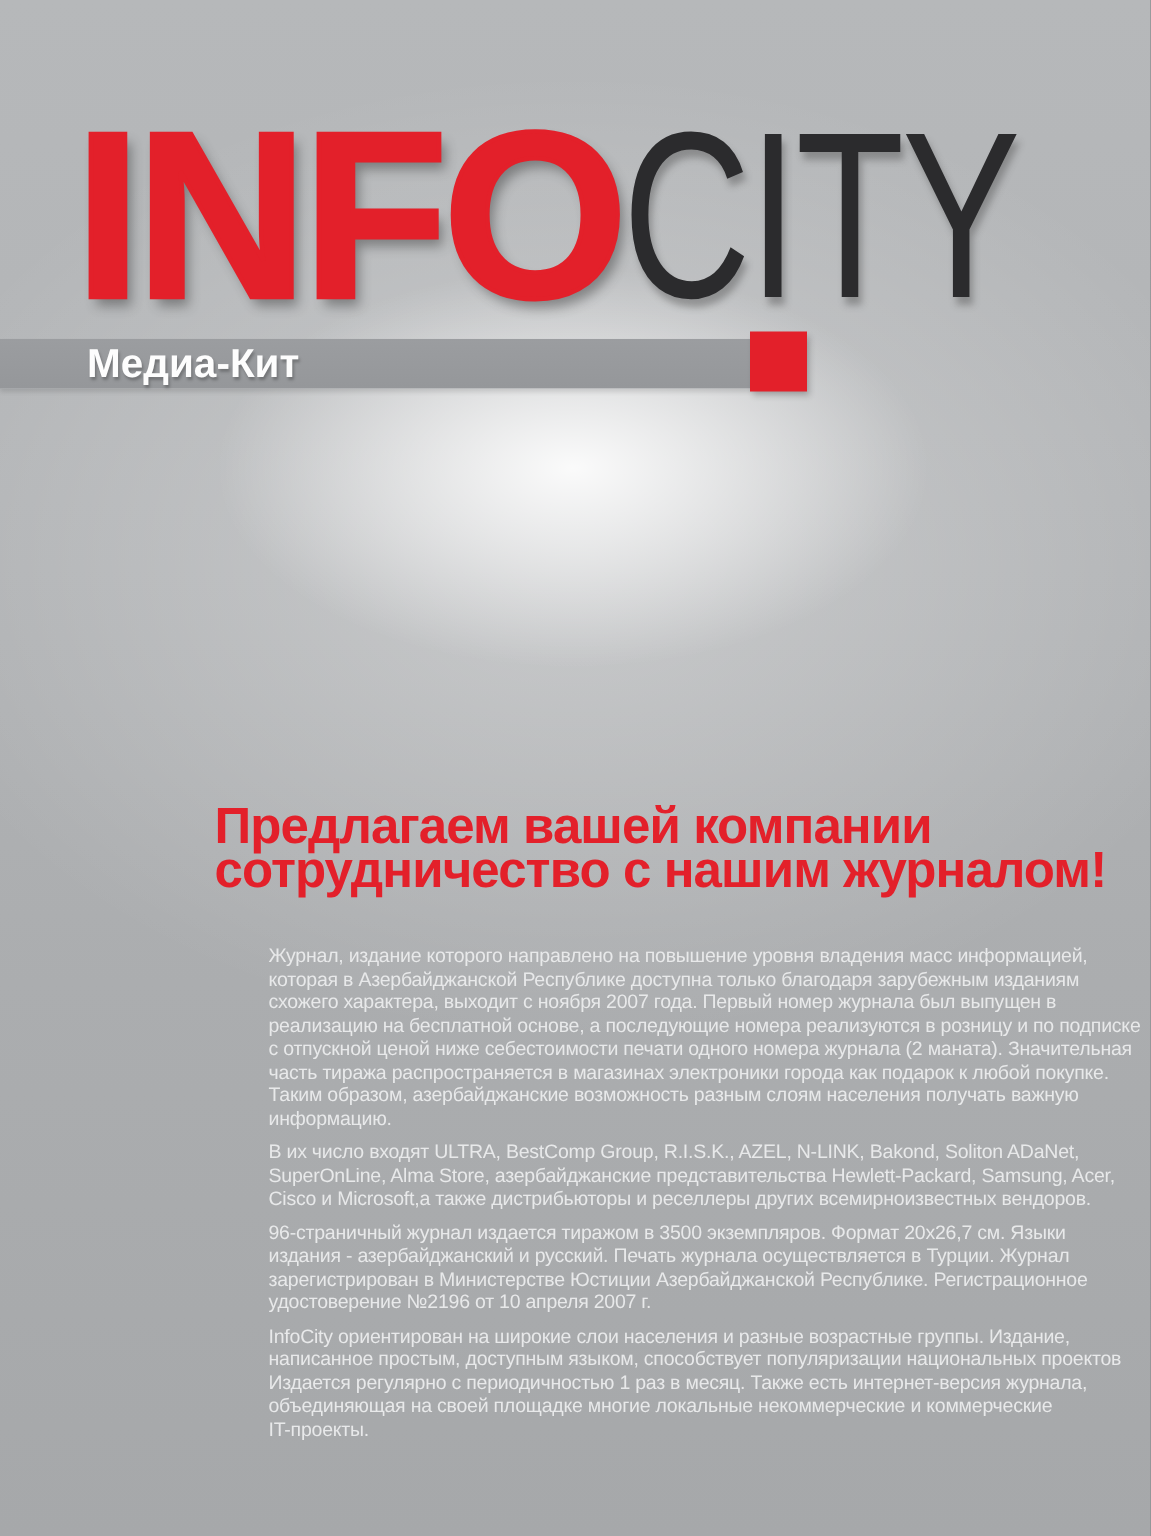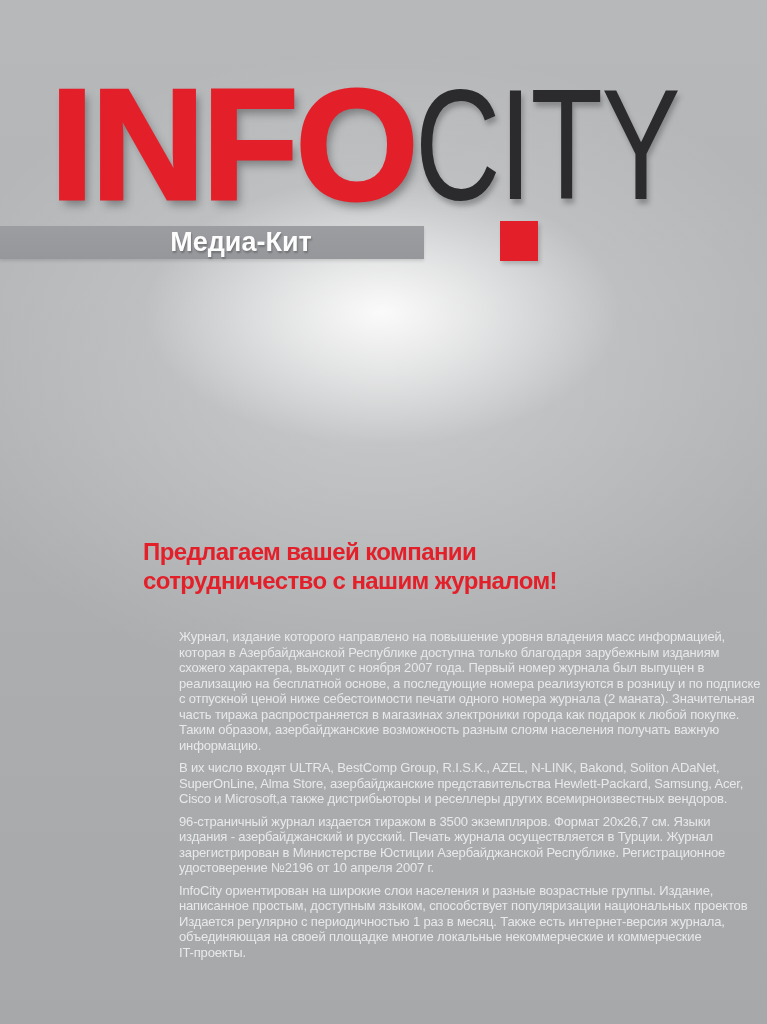--- a/index.html
+++ b/index.html
@@ -34,44 +34,43 @@
     font-weight:400;
     letter-spacing:-2px;
     transform:scaleX(0.75);
     transform-origin:left bottom;
     text-shadow:3px 5px 6px rgba(70,70,70,0.4);
   }
 
   
   .banner{
     position:absolute;left:0;top:226px;
-    width:424px;height:33px;
+    width:537px;height:33px;
     background:linear-gradient(180deg,#9b9da0 0%,#95979a 100%);
     display:flex;align-items:center;
     box-shadow:0 2px 3px rgba(0,0,0,0.12);
-    justify-content:center;
   }
   .banner-label{
     padding-left:58px;
     font-size:27px;font-weight:700;
     color:#fdfdfd;
     text-shadow:1px 2px 2px rgba(0,0,0,0.25);
   }
   .banner-square{
     position:absolute;left:500px;top:221px;
     width:38px;height:40px;
     background:var(--accent-red,#e3202a);
     box-shadow:2px 3px 4px rgba(0,0,0,0.18);
   }
 
   
   .heading{
     position:absolute;left:143px;top:537px;
     color:var(--accent-red,#e3202a);
-    font-size:24px;font-weight:700;
+    font-size:34px;font-weight:700;
     line-height:29px;letter-spacing:-0.6px;
   }
   .heading-line{white-space:pre;}
 
   
   .body-text{
     position:absolute;left:143px;top:629px;
     color:var(--body-text,#e8e9ea);
     font-size:13px;line-height:15.5px;
     letter-spacing:-0.15px;

